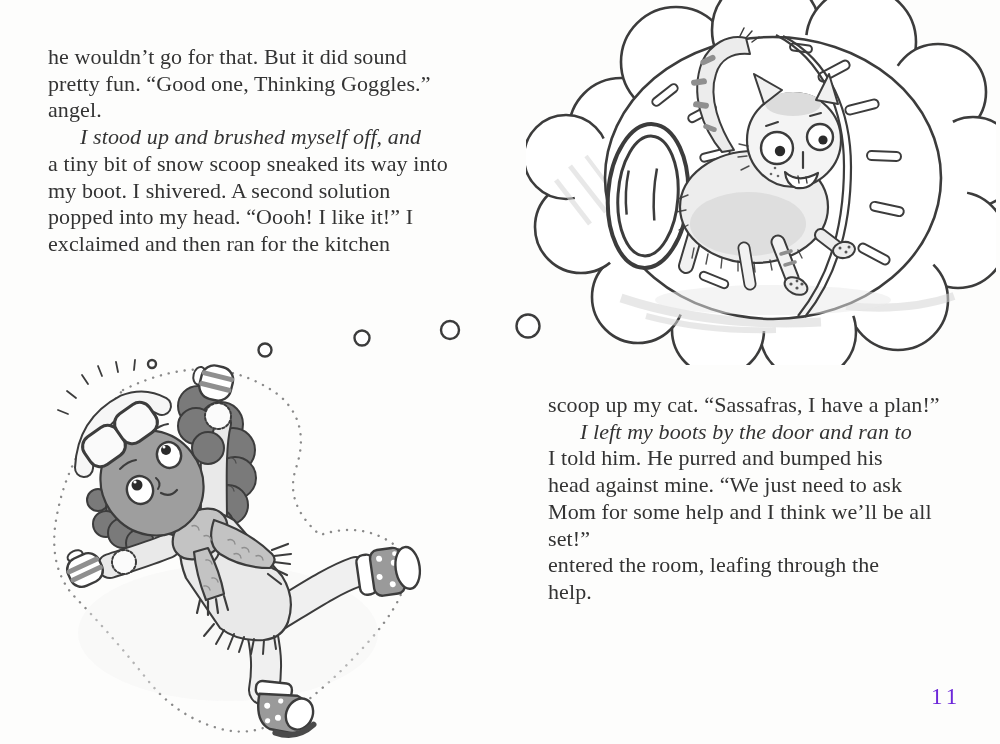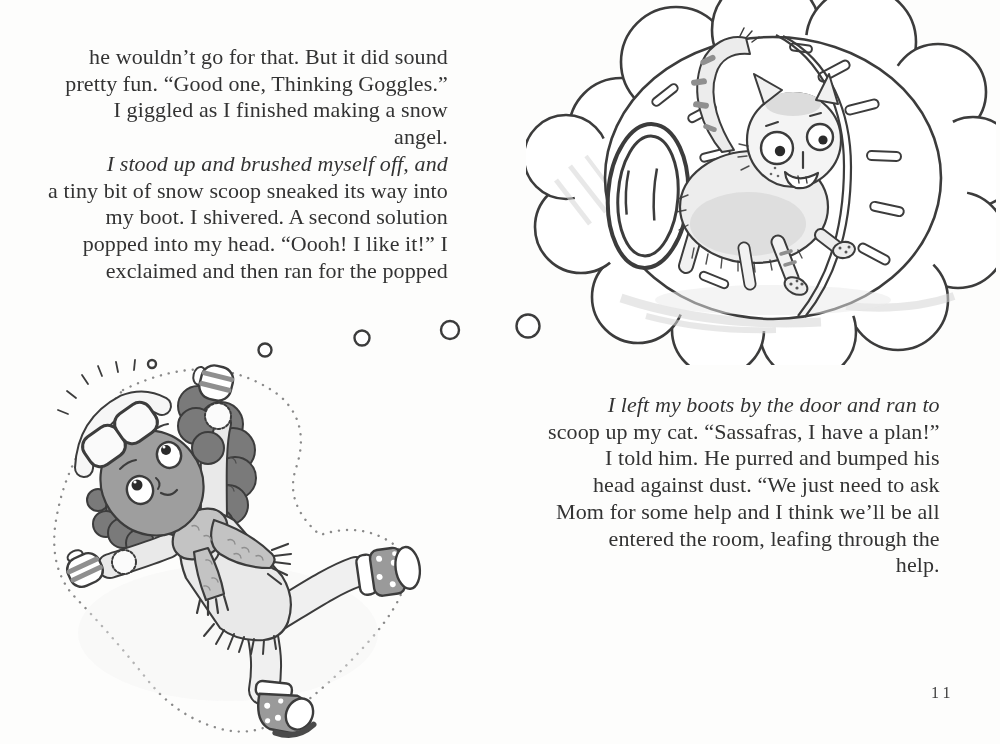--- a/index.html
+++ b/index.html
@@ -7,51 +7,51 @@
     position:relative; width:1000px; height:744px;
     background:#fdfdfc; overflow:hidden;
     font-family:"Liberation Serif","DejaVu Serif",serif;
   }
   .text-col {
     position:absolute; color:#333333; font-size:22px;
     line-height:26.7px; white-space:nowrap; letter-spacing:0.1px;
   }
   .left-col  { left:48px;  top:44px;  }
   .right-col { left:548px; top:392px; }
-  .line { display:block;text-align:right; }
+  .line { display:block; }
   .line.indent { padding-left:32px;font-style:italic; }
   .page-number {
     position:absolute; left:931px; top:684px;
-    font-size:16px; letter-spacing:4px; color:#404040;
+    font-size:23px; letter-spacing:4px; color:#6d28d9;
   }
   .illo { position:absolute; }
 </style>
 </head>
 <body>
 
 <div class="page">
 
   <div id="left-col" class="text-col left-col">
       <div class="line">he wouldn’t go for that. But it did sound</div>
       <div class="line">pretty fun. “Good one, Thinking Goggles.”</div>
-      <div class="line">I giggled as I finished making a snow</div>
       <div class="line">angel.</div>
       <div class="line indent">I stood up and brushed myself off, and</div>
       <div class="line">a tiny bit of snow scoop sneaked its way into</div>
       <div class="line">my boot. I shivered. A second solution</div>
       <div class="line">popped into my head. “Oooh! I like it!” I</div>
-      <div class="line">exclaimed and then ran for the popped</div>
+      <div class="line">exclaimed and then ran for the kitchen</div>
     </div>
 
   <div id="right-col" class="text-col right-col">
+      <div class="line">scoop up my cat. “Sassafras, I have a plan!”</div>
       <div class="line indent">I left my boots by the door and ran to</div>
-      <div class="line">scoop up my cat. “Sassafras, I have a plan!”</div>
       <div class="line">I told him. He purred and bumped his</div>
-      <div class="line">head against dust. “We just need to ask</div>
+      <div class="line">head against mine. “We just need to ask</div>
       <div class="line">Mom for some help and I think we’ll be all</div>
+      <div class="line">set!”</div>
       <div class="line">entered the room, leafing through the</div>
       <div class="line">help.</div>
     </div>
 
   <svg class="illo" style="left:526px;top:0;" width="470" height="365" viewBox="0 0 470 365">
 
     <g fill="#ffffff" stroke="#3c3c3c" stroke-width="2.6">
       <circle cx="95" cy="130" r="52"></circle>
         <circle cx="150" cy="62" r="55"></circle>
         <circle cx="240" cy="30" r="54"></circle>

